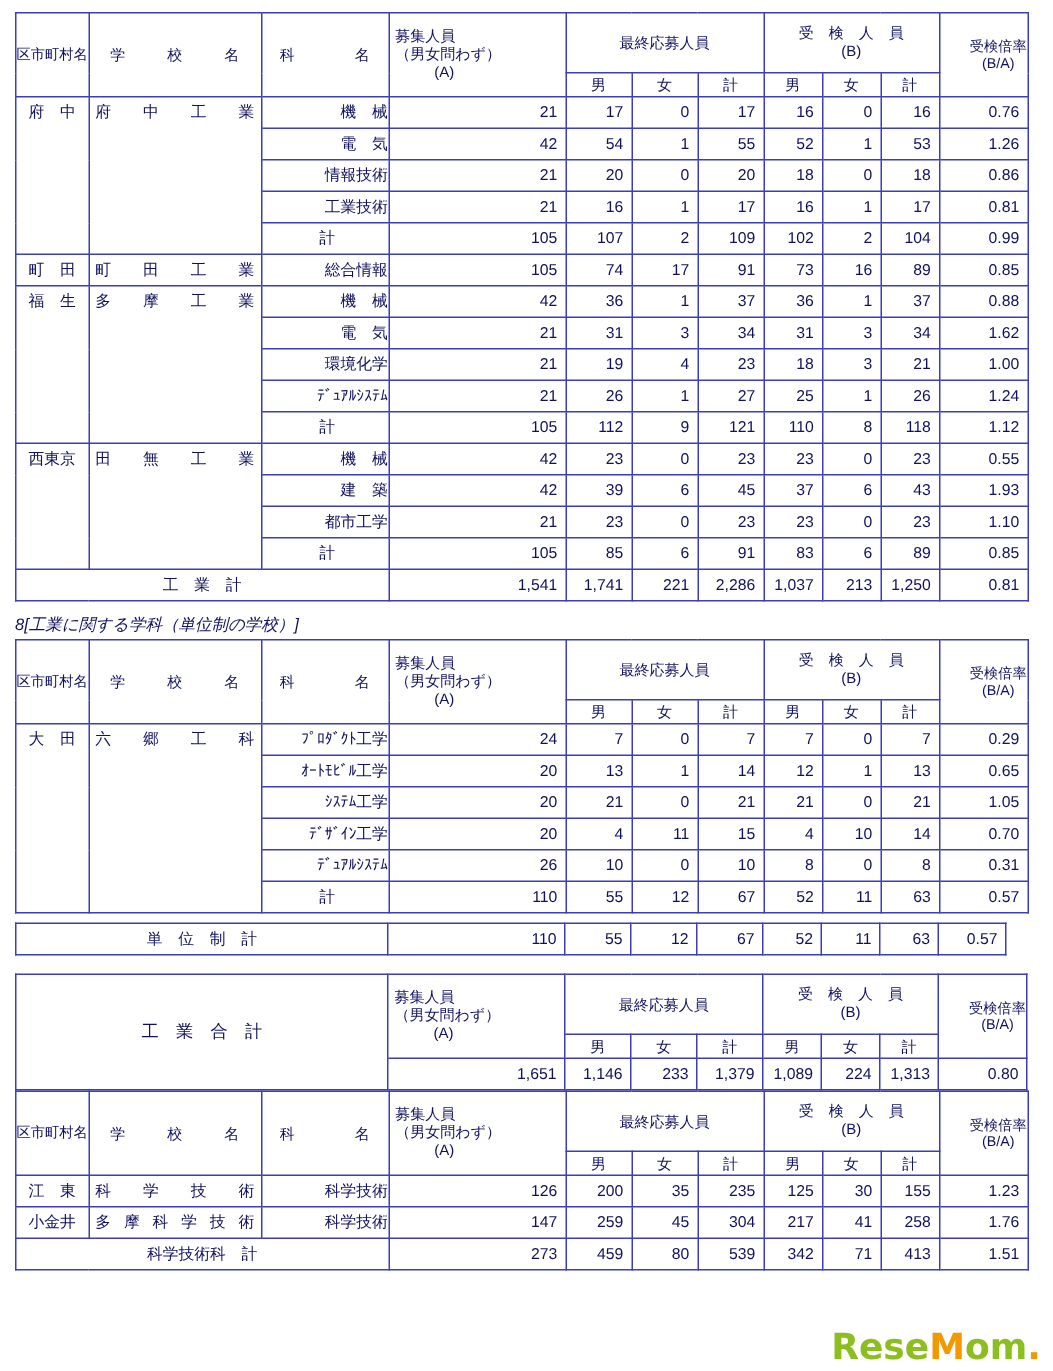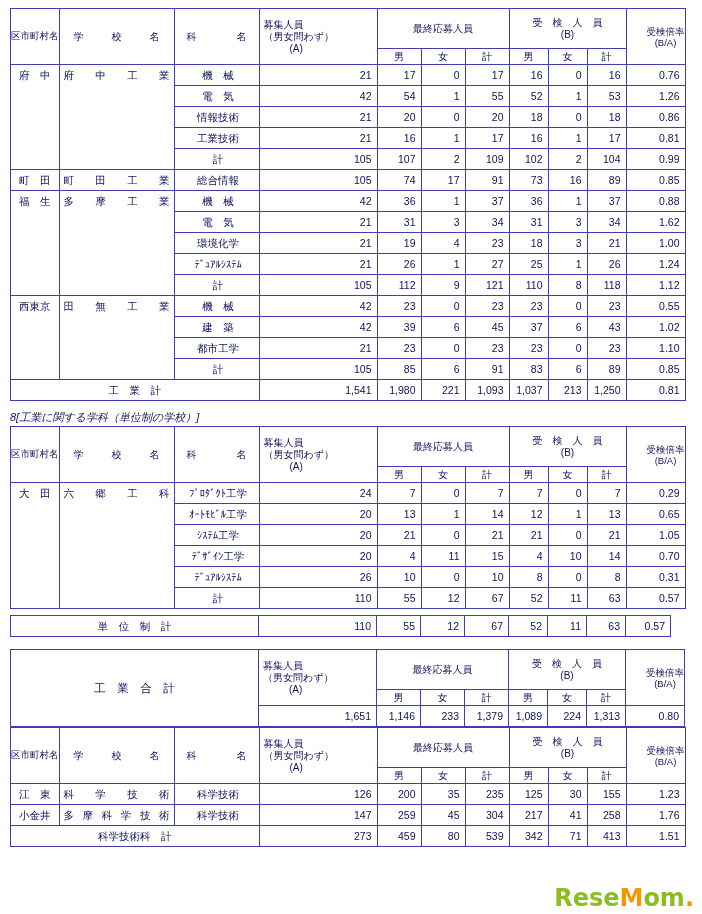--- a/index.html
+++ b/index.html
@@ -29,21 +29,21 @@
   th.cap-head .l{padding-left:4px;}
   th.cap-head .l.cap-a{padding-left:30px;}
   th.h-district{font-size:9.5px;}
   th.h-ratio{font-size:9.5px;}
   th.h-ratio .l{line-height:11px;padding-left:20px;}
   .jus{text-align:justify;text-align-last:justify;}
   th.h-school{padding:0 14px;}
   th.h-dept{padding:0 12px;}
   td.district{vertical-align:top;padding:0 8px;}
   td.school{vertical-align:top;padding:0 4px;}
-  td.dept{text-align:center;padding-left:3px;}
+  td.dept{text-align:right;padding-left:3px;}
   td.c{text-align:center;text-align-last:center;}
   td.num{text-align:right;padding-right:5px;}
   td.sum-label{text-align:center;font-size:11.5px;}
   .logo{
     position:absolute;right:8px;bottom:4px;
     font-family:"DejaVu Sans",sans-serif;font-weight:bold;font-size:24px;line-height:24px;text-align:center;
   }
 </style>
 </head>
 <body>
@@ -234,21 +234,21 @@
         </tr>
         <tr>
           <td class="dept">建　築</td>
           <td class="num">42</td>
           <td class="num">39</td>
           <td class="num">6</td>
           <td class="num">45</td>
           <td class="num">37</td>
           <td class="num">6</td>
           <td class="num">43</td>
-          <td class="num">1.02</td>
+          <td class="num">1.93</td>
         </tr>
         <tr>
           <td class="dept">都市工学</td>
           <td class="num">21</td>
           <td class="num">23</td>
           <td class="num">0</td>
           <td class="num">23</td>
           <td class="num">23</td>
           <td class="num">0</td>
           <td class="num">23</td>
@@ -261,23 +261,23 @@
           <td class="num">6</td>
           <td class="num">91</td>
           <td class="num">83</td>
           <td class="num">6</td>
           <td class="num">89</td>
           <td class="num">0.85</td>
         </tr>
         <tr>
           <td colspan="3" class="c">工　業　計</td>
           <td class="num">1,541</td>
-          <td class="num">1,980</td>
+          <td class="num">1,741</td>
           <td class="num">221</td>
-          <td class="num">1,093</td>
+          <td class="num">2,286</td>
           <td class="num">1,037</td>
           <td class="num">213</td>
           <td class="num">1,250</td>
           <td class="num">0.81</td>
         </tr>
       </tbody>
     </table>
 
   <div class="tbl-title mt16">8[工業に関する学科（単位制の学校）]</div>
   <table class="grid" id="t8">

